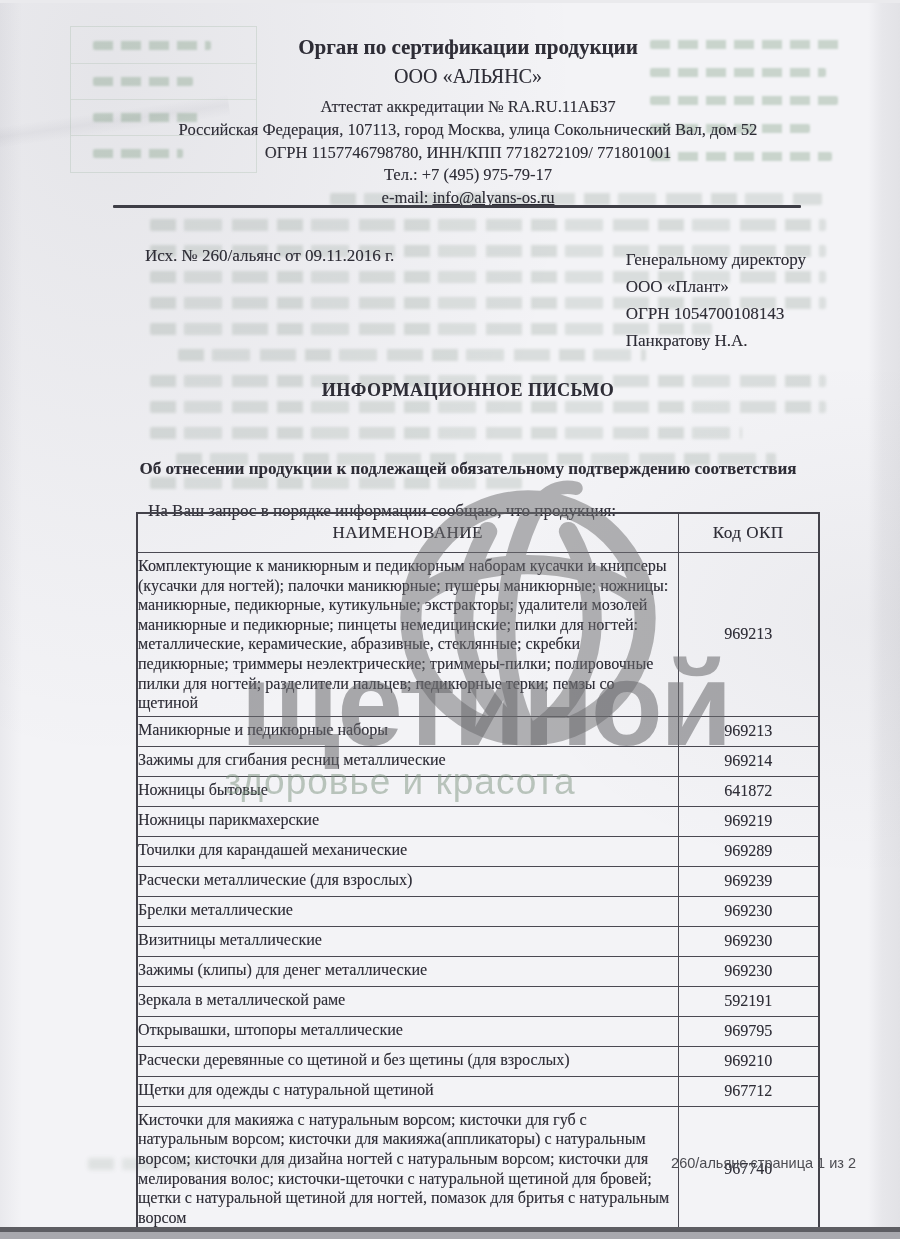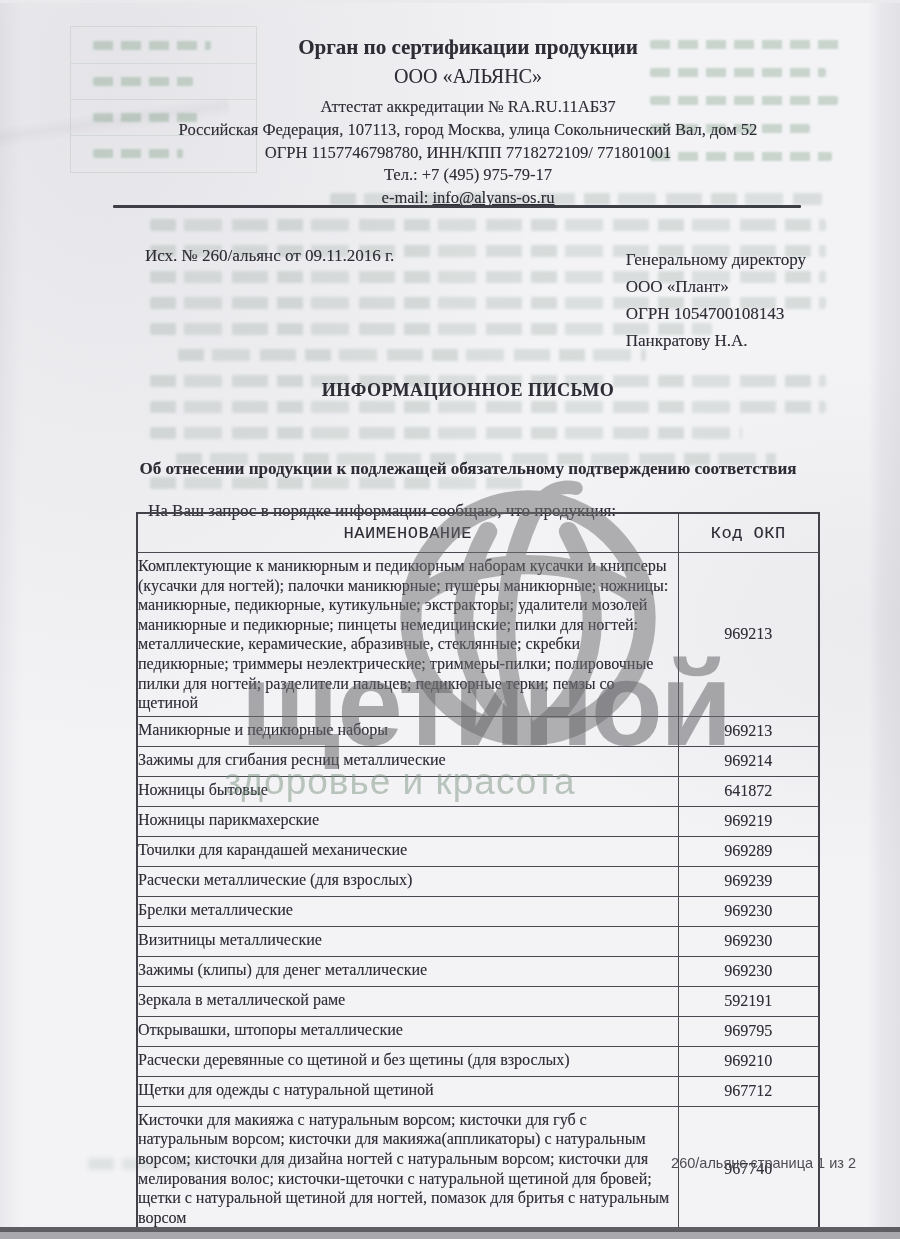--- a/index.html
+++ b/index.html
@@ -23,21 +23,21 @@
   .ref{top:246px;left:145px;font-size:17px;z-index:2;}
   .addressee{top:246px;right:94px;text-align:left;font-size:17px;line-height:27px;z-index:2;}
   
   .title{top:380px;left:115px;width:706px;text-align:center;font-size:18px;font-weight:bold;z-index:2;letter-spacing:0.5px;}
   .subject{top:419px;left:100px;width:736px;text-align:center;font-size:17px;font-weight:bold;z-index:2;margin-top:40px;}
   .intro{top:488px;left:148px;font-size:17px;z-index:2;margin-top:13px;}
   
   .prod-table{top:512px;left:136px;width:684px;z-index:2;border-collapse:collapse;
     border:2px solid #43424a;font-size:16px;}
   .prod-table th,.prod-table td{border:1.4px solid #4a4952;}
-  .prod-table th{font-weight:normal;font-size:17px;height:36px;letter-spacing:0.5px;font-family:Liberation Mono, monospace;}
+  .prod-table th{font-weight:normal;font-size:17px;height:36px;letter-spacing:0.5px;}
   .name-col{width:541px;}
   .code-col{width:141px;}
   .name-cell{padding:3px 8px 3px 0;line-height:19.6px;vertical-align:top;margin-left:10px;}
   .code-cell{text-align:center;vertical-align:middle;padding:0 4px;}
   .prod-table tr{min-height:23px;}
   .prod-table td{height:23px;}
   
   .footer{top:1155px;right:44px;font-family:"Liberation Sans",sans-serif;
     font-size:14.5px;color:#4c4c52;z-index:2;}
   

